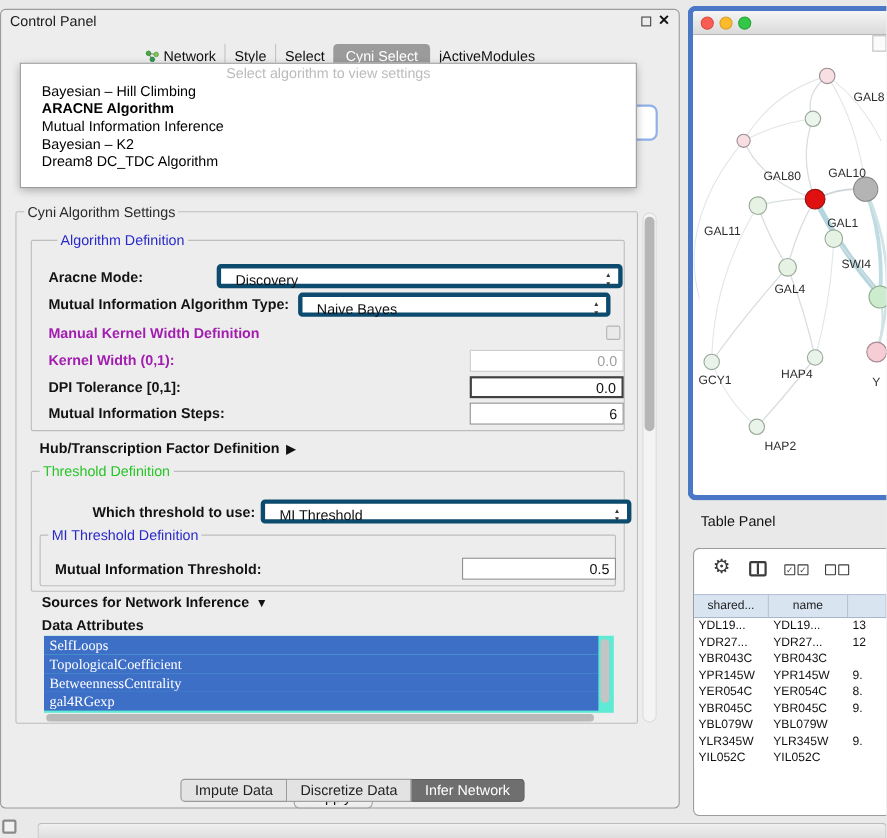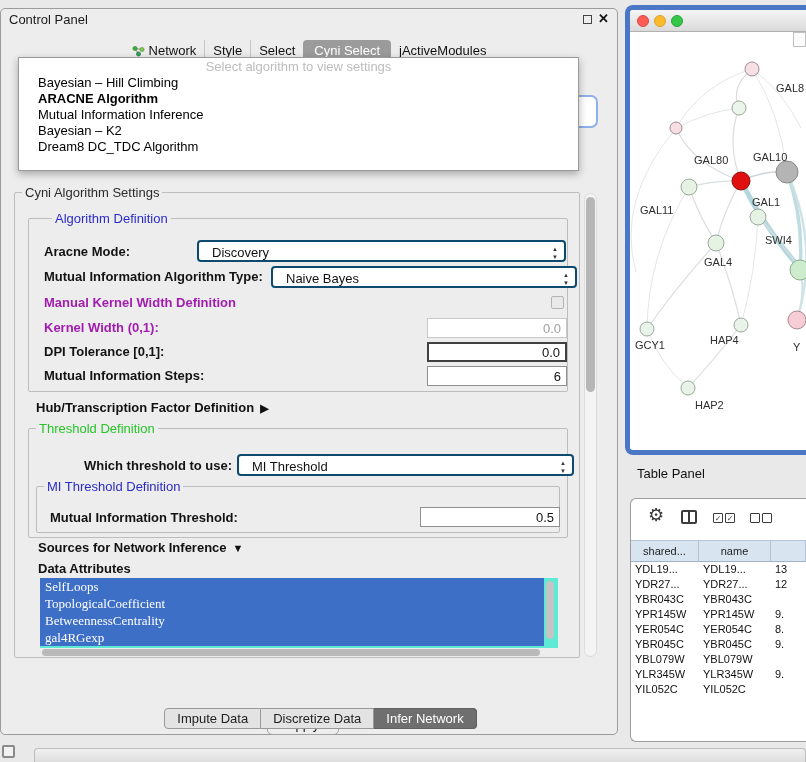--- a/index.html
+++ b/index.html
@@ -32,21 +32,21 @@
   .gb{position:absolute;border:1px solid #bdbdbd;border-radius:2px;}
   .gbt{position:absolute;font-size:13px;background:#ededed;padding:0 3px;white-space:nowrap;z-index:5;color:#2b2b2b;}
   .t-blue{color:#2a2ac8;}
   .t-green{color:#28c428;}
 
   
   .lblb{position:absolute;font-size:13px;font-weight:bold;color:#131313;white-space:nowrap;}
   .lbld{position:absolute;font-size:13px;font-weight:bold;color:#a21caf;white-space:nowrap;}
 
   
-  .combo{position:absolute;background:#fff;border:2px solid #0c4a6e;border-radius:4px;height:22px;}
+  .combo{position:absolute;background:#fff;border:4px solid #0c4a6e;border-radius:4px;height:22px;}
   .cval{position:absolute;left:13px;top:3px;font-size:13px;color:#111;white-space:nowrap;}
   .carr{position:absolute;right:3px;top:3px;width:12px;font-size:6px;line-height:8px;text-align:center;color:#333;}
 
   
   .fld{position:absolute;height:20px;border:1px solid #8f8f8f;background:#fff;font-family:"Liberation Sans",sans-serif;font-size:13px;text-align:right;padding:0 5px;color:#111;}
   .fld.dis{border-color:#c8c8c8;color:#a0a0a0;}
   .fld.foc{border:2px solid #404040;}
   .checkbox{position:absolute;width:13px;height:13px;border:1px solid #b5b5b5;background:#e9e9e9;border-radius:2px;}
 
   
@@ -166,21 +166,21 @@
   <span class="lblb" style="left:44px;top:244px;">Aracne Mode:</span>
   <div class="combo" style="left:197px;top:240px;width:369px;">
     <span class="cval">Discovery</span>
     <span class="carr">
       <div>▲</div>
         <div>▼</div>
     </span>
   </div>
 
   <span class="lblb" style="left:44px;top:269px;">Mutual Information Algorithm Type:</span>
-  <div class="combo" style="left:271px;top:266px;width:306px;">
+  <div class="combo" style="left:271px;top:266px;width:284px;">
     <span class="cval">Naive Bayes</span>
     <span class="carr">
       <div>▲</div>
         <div>▼</div>
     </span>
   </div>
 
   <span class="lbld" style="left:44px;top:295px;">Manual Kernel Width Definition</span>
   <span class="checkbox" style="left:551px;top:296px;"></span>
 

